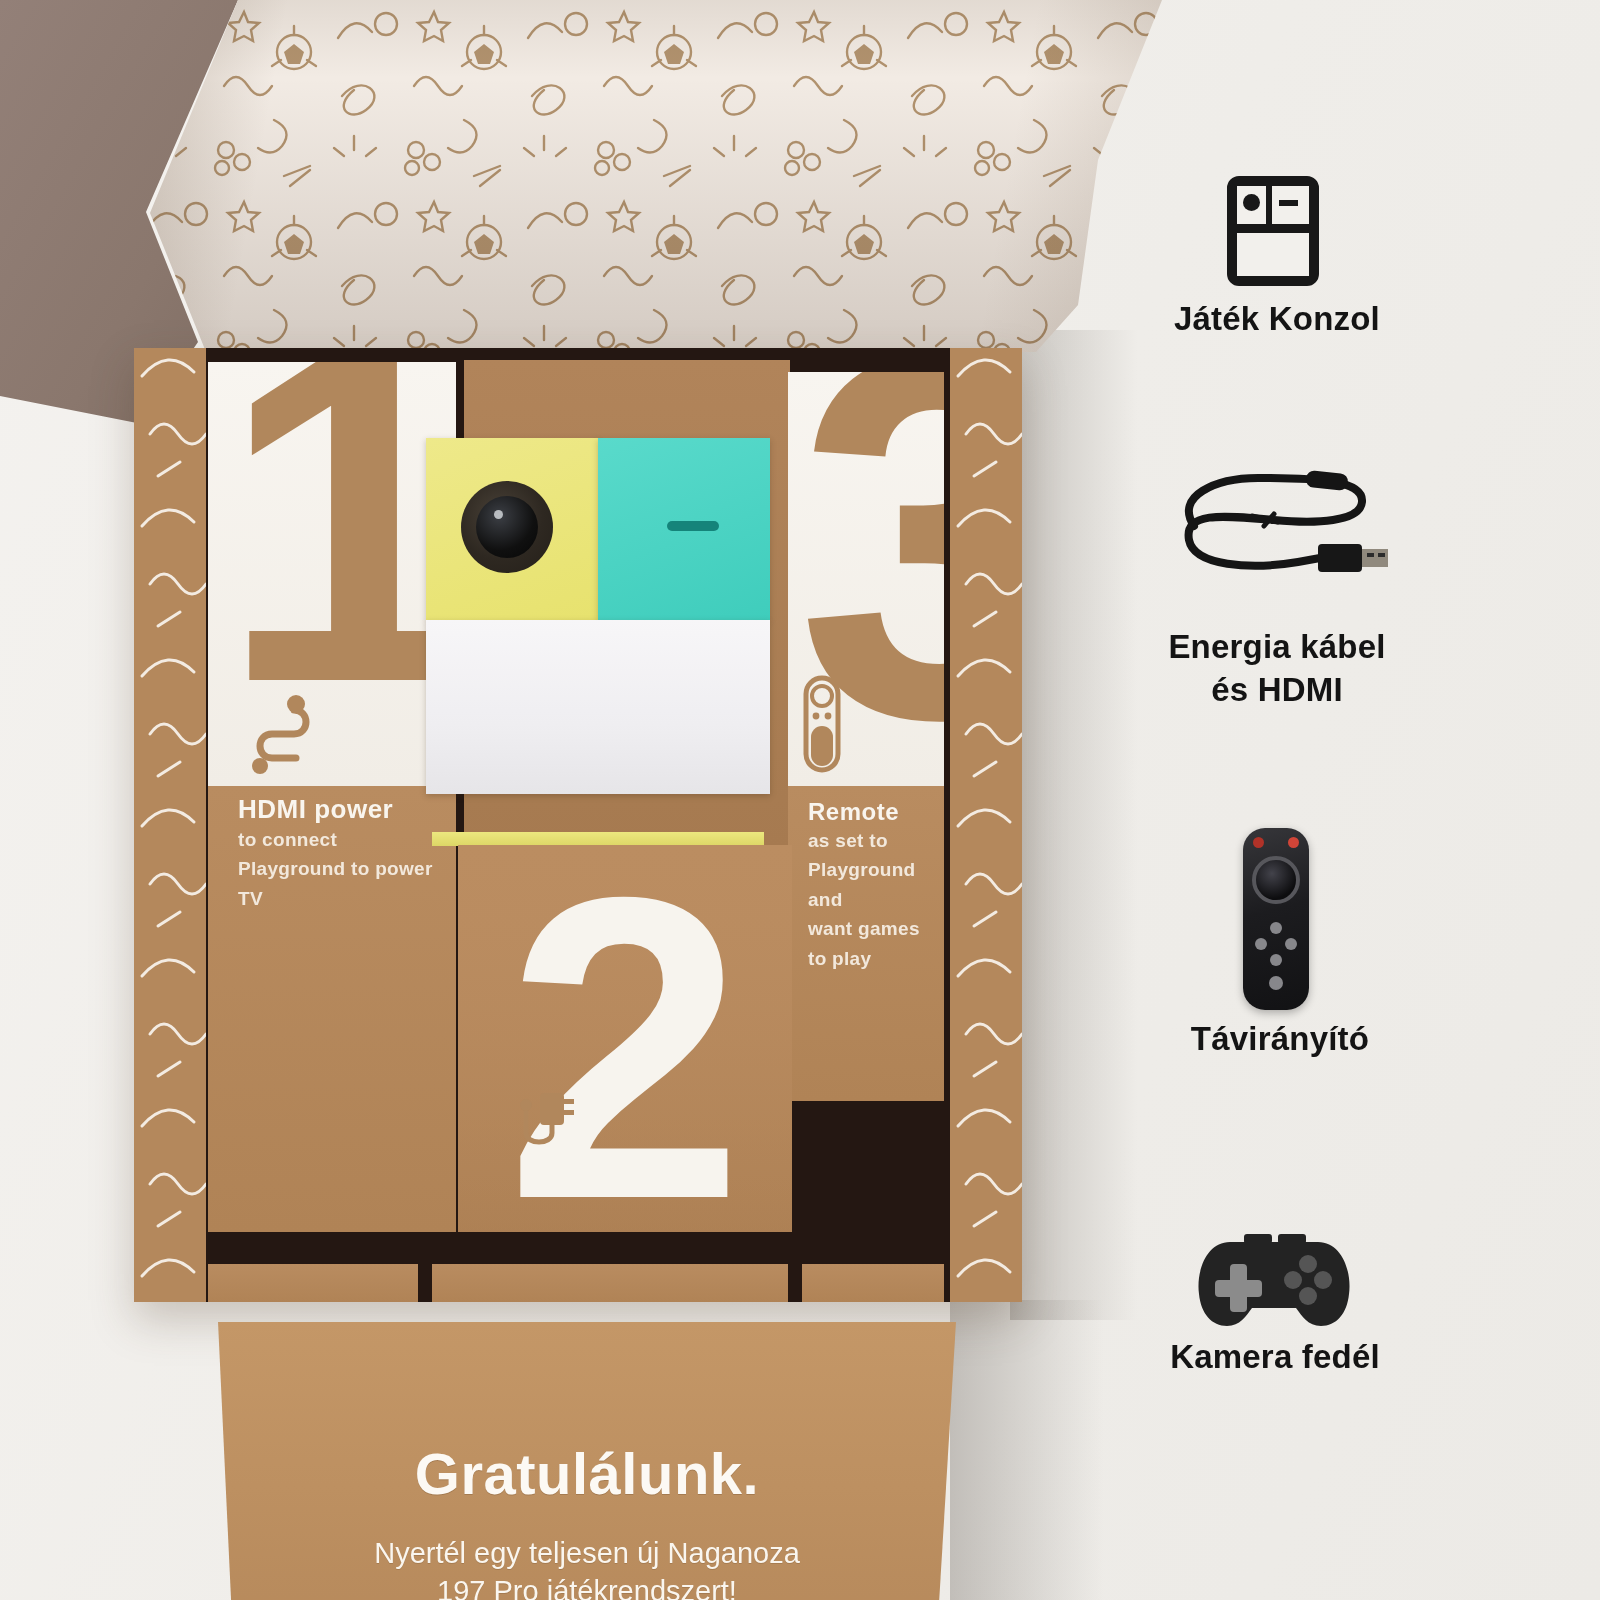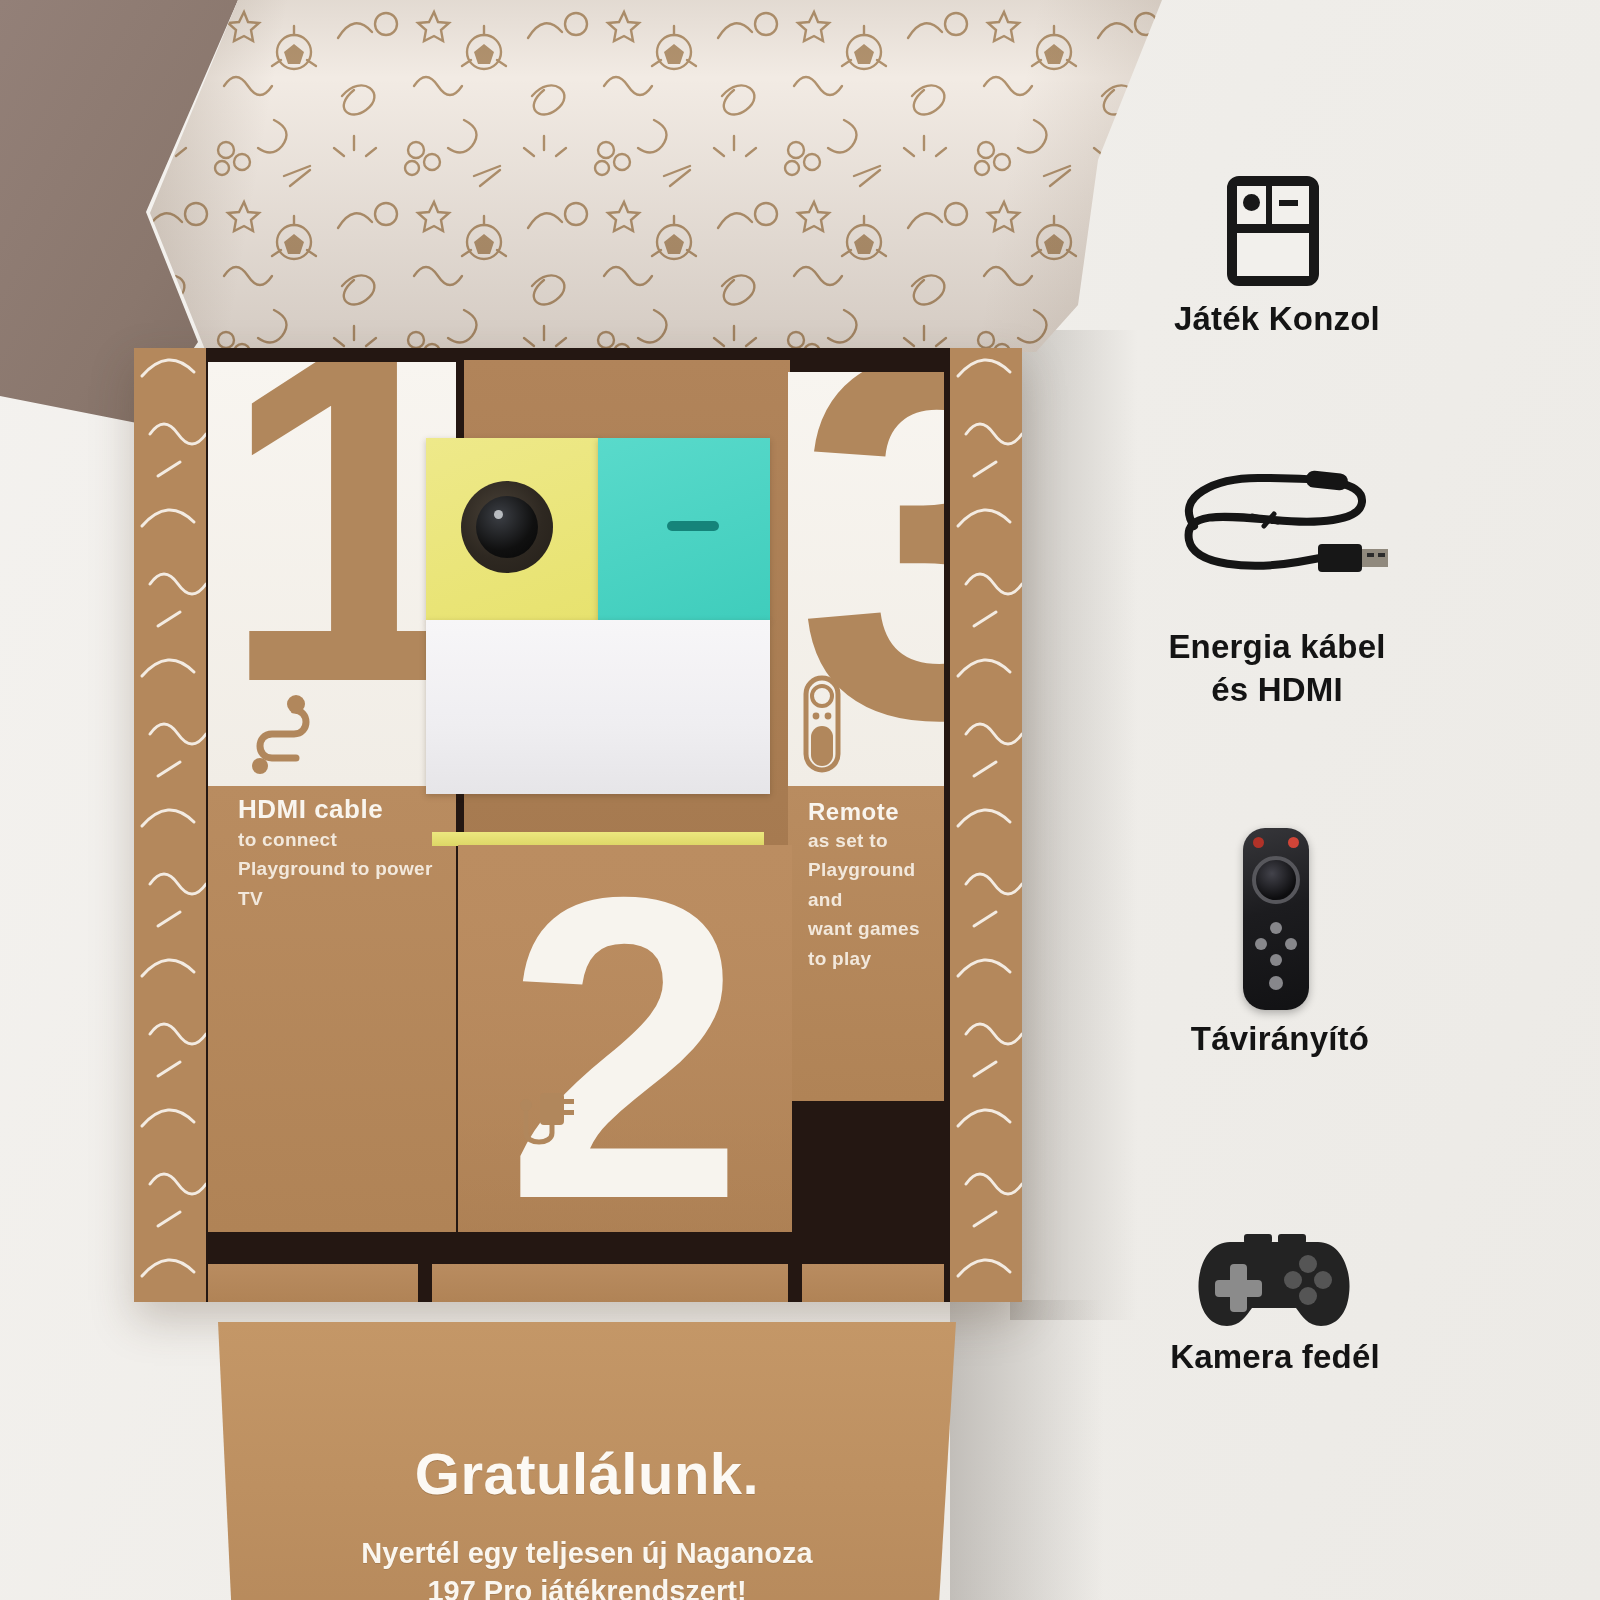--- a/index.html
+++ b/index.html
@@ -36,21 +36,21 @@
   #lens-inner{border-radius:50%;background:radial-gradient(circle at 38% 32%,#3c3f45 0%,#101010 60%,#060606 100%);}
   #lens-glint{border-radius:50%;background:#cfd2d6;opacity:.85;}
   #teal-slot{border-radius:6px;background:#15847a;}
 
   
   #front-flap{left:216px;top:1302px;width:742px;height:298px;
     background:linear-gradient(180deg,#c49767 0%,#bd9061 55%,#b78a5c 100%);
     clip-path:polygon(2px 0px,740px 0px,722px 298px,16px 298px);margin-top:20px;}
   #front-flap .head{font-size:58px;font-weight:bold;color:#fcf9f4;text-align:center;letter-spacing:.5px;
     text-shadow:0 1px 0 rgba(90,60,30,.25);}
-  #front-flap .sub{font-size:29px;font-weight:bold;color:#faf6ef;text-align:center;line-height:1.32;
+  #front-flap .sub{font-size:29px;font-weight:normal;color:#faf6ef;text-align:center;line-height:1.32;
     text-shadow:0 1px 0 rgba(90,60,30,.2);}
 
   .vignette{pointer-events:none;}
 
   
   .legend-label{font-size:33px;font-weight:bold;color:#141414;text-align:center;letter-spacing:.2px;}
   #console-icon{border:10px solid #181818;border-radius:12px;background:#181818;}
   #console-icon .cell{position:absolute;background:#f2f0ec;}
   #remote-body{border-radius:22px;background:linear-gradient(165deg,#36363a 0%,#1c1c1f 45%,#121214 100%);
     box-shadow:0 3px 8px rgba(0,0,0,.28);}
@@ -133,21 +133,21 @@
     <div class="abs panel-white" style="left:74px;top:14px;width:248px;height:424px;">
       <span class="numeral" style="font-size:480px;right:-30px;top:-88px;">1</span>
       <svg class="abs" style="left:36px;top:330px;" width="72" height="86" viewBox="0 0 72 86">
         <path d="M50,18 c16,0 16,24 0,24 h-22 c-16,0 -16,24 0,24 h24" fill="none" stroke="#b1875c" stroke-width="7" stroke-linecap="round"></path>
         <circle cx="52" cy="12" r="9" fill="#b1875c"></circle>
         <circle cx="16" cy="74" r="8" fill="#b1875c"></circle>
       </svg>
     </div>
     <div class="abs kraft" style="left:74px;top:438px;width:248px;height:446px;padding:0;">
       <div class="abs" style="left:30px;top:8px;width:205px;">
-        <div class="print-h">HDMI cable</div>
+        <div class="print-h">HDMI power</div>
         <div class="print-l">to connect</div>
         <div class="print-l">Playground to power TV</div>
       </div>
     </div>
 
     <div class="abs" style="left:330px;top:12px;width:326px;height:486px;background:linear-gradient(180deg,#b1845a,#a67a50);"></div>
 
     <div class="abs panel-white" style="left:654px;top:24px;width:156px;height:414px;">
       <span class="numeral" style="font-size:520px;left:8px;top:-96px;">3</span>
       <svg class="abs" style="left:12px;top:302px;" width="44" height="100" viewBox="0 0 44 100">

